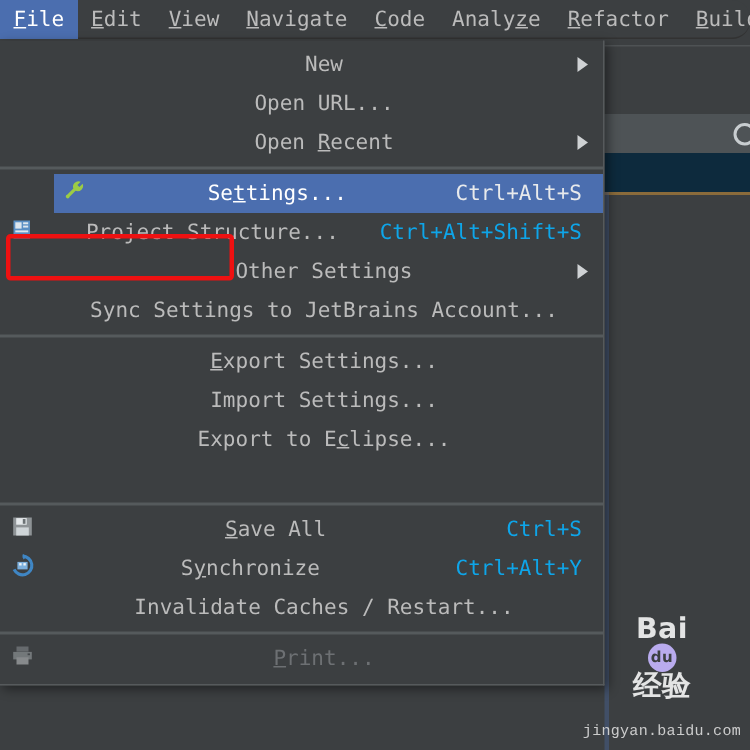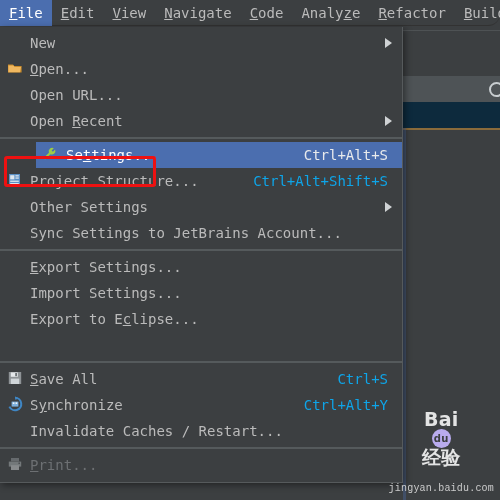--- a/index.html
+++ b/index.html
@@ -104,20 +104,21 @@
   .mrow {
     position: relative;
     height: 26px;
     display: flex;
     align-items: center;
     box-sizing: border-box;
     padding-left: 0;
     color: #bbbbbb;
     font-size: 14px;
     white-space: nowrap;
+    text-align: center;
   }
   .mrow.selected {
     background: #4b6eaf;
     color: #ffffff;
     margin-left: 36px;
   }
   .mrow.disabled {
     color: #6d7073;
   }
 
@@ -239,29 +240,20 @@
       <div class="menubar-item mn"><span><u>B</u>uild</span></div>
     </div>
 
   <div class="popup" id="file-menu">
       <div class="mrow">
         <span class="micon"></span>
         <span class="mlabel">New</span>
         <span class="arrow"></span>
       </div>
       <div class="mrow">
-        <span class="micon">
-          <span class="ico"><svg width="16" height="16" viewBox="0 0 16 16">
-              <path d="M1 4.5 L6 4.5 L7.2 6 L14.6 6 L14.6 12.6 L1 12.6 Z" fill="#c78a2b"></path>
-              <path d="M1.4 5.6 L6.4 5.6 L7.6 7.1 L14 7.1 L13 12.2 L1.4 12.2 Z" fill="#f0b860"></path>
-            </svg></span>
-        </span>
-        <span class="mlabel"><u>O</u>pen...</span>
-      </div>
-      <div class="mrow">
         <span class="micon"></span>
         <span class="mlabel">Open URL...</span>
       </div>
       <div class="mrow">
         <span class="micon"></span>
         <span class="mlabel">Open <u>R</u>ecent</span>
         <span class="arrow"></span>
       </div>
       <div class="sep"></div>
       <div class="mrow selected">

